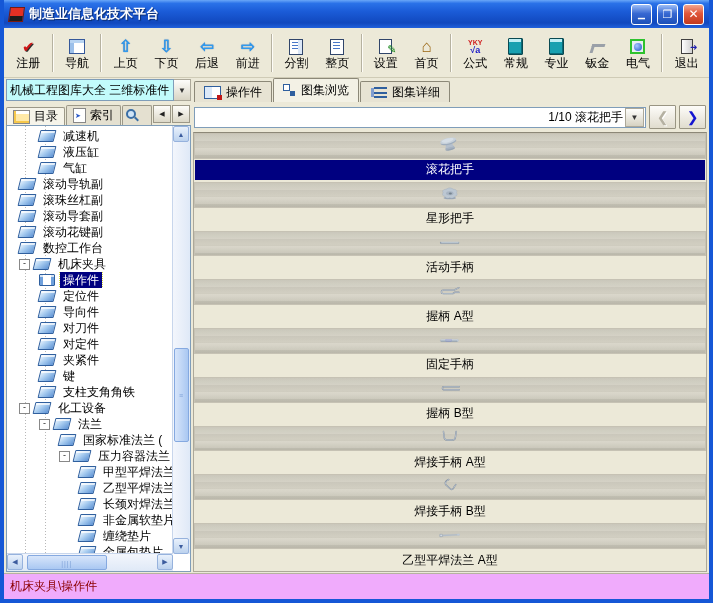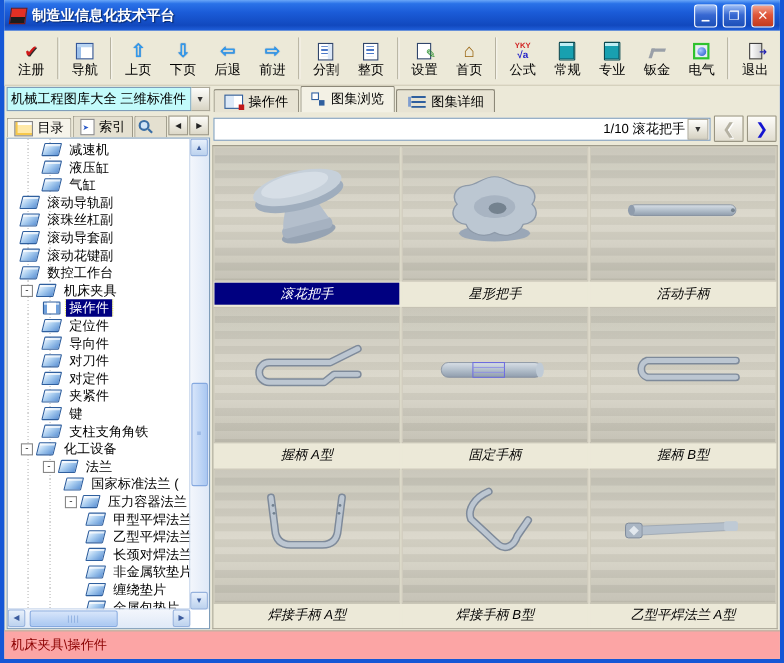--- a/index.html
+++ b/index.html
@@ -134,34 +134,34 @@
   .pagertext{flex:1;padding:0 2px;white-space:nowrap;overflow:hidden;text-align:right;}
   .pagerdrop{flex:0 0 17px;height:17px;margin-right:1px;background:linear-gradient(180deg,#fefefc,#d6d2c2);
     border:1px solid #aca899;display:flex;align-items:center;justify-content:center;font-size:8px;color:#333;}
   .navbtn{flex:0 0 25px;width:25px;height:22px;background:linear-gradient(180deg,#fdfcf9,#e0dcce);
     border:1px solid #999583;border-radius:1px;display:flex;align-items:center;justify-content:center;
     font-weight:bold;font-size:14px;}
   .navbtn.prev{color:#b5b1a2;text-shadow:1px 1px 0 #fff;}
   .navbtn.next{color:#1414d0;}
   .navbtn.prev::before{content:"❮";}
   .navbtn.next::before{content:"❯";}
-  .grid{flex:1;display:grid;grid-template-columns:repeat(3,1fr);grid-auto-rows:1fr;gap:3px;
+  .grid{flex:1;display:grid;grid-template-columns:repeat(1,1fr);grid-auto-rows:1fr;gap:3px;
     background:#ece9d8;border:1px solid #aca899;border-top:1px solid #8c8878;margin:0 2px 1px 1px;
-    padding:1px;min-height:0;font-style:italic;}
+    padding:1px;min-height:0;}
   .cell{display:flex;flex-direction:column;min-height:0;min-width:0;}
   .thumb{flex:1;min-height:0;display:flex;align-items:center;justify-content:center;outline:1px solid #c6c2b4;
     background:
      repeating-linear-gradient(180deg,rgba(255,255,255,.05) 0 7px,rgba(0,0,0,.045) 7px 14px),
      linear-gradient(180deg,#c7c4b7 0%,#cccabd 12%,#d3d0c3 30%,#dad7ca 52%,#d5d2c5 68%,#cbc8bb 85%,#c2bfb2 100%);}
   .thumb svg{width:96%;height:96%;}
   .cap{flex:0 0 20px;margin-top:2px;display:flex;align-items:center;justify-content:center;
     background:#ece9d8;white-space:nowrap;overflow:hidden;}
   .cap.sel{background:#000080;color:#fff;}
   
-  .statusbar{flex:0 0 25px;background:#fca5a5;border-top:1px solid #b6b2a0;display:flex;
+  .statusbar{flex:0 0 25px;background:#f0abfc;border-top:1px solid #b6b2a0;display:flex;
     align-items:center;padding:0 6px;color:#8b0000;}
 </style>
 </head>
 <body>
 
 <div class="window">
 
   <div class="titlebar">
     <span class="app-logo"></span>
     <span class="title">制造业信息化技术平台</span>

